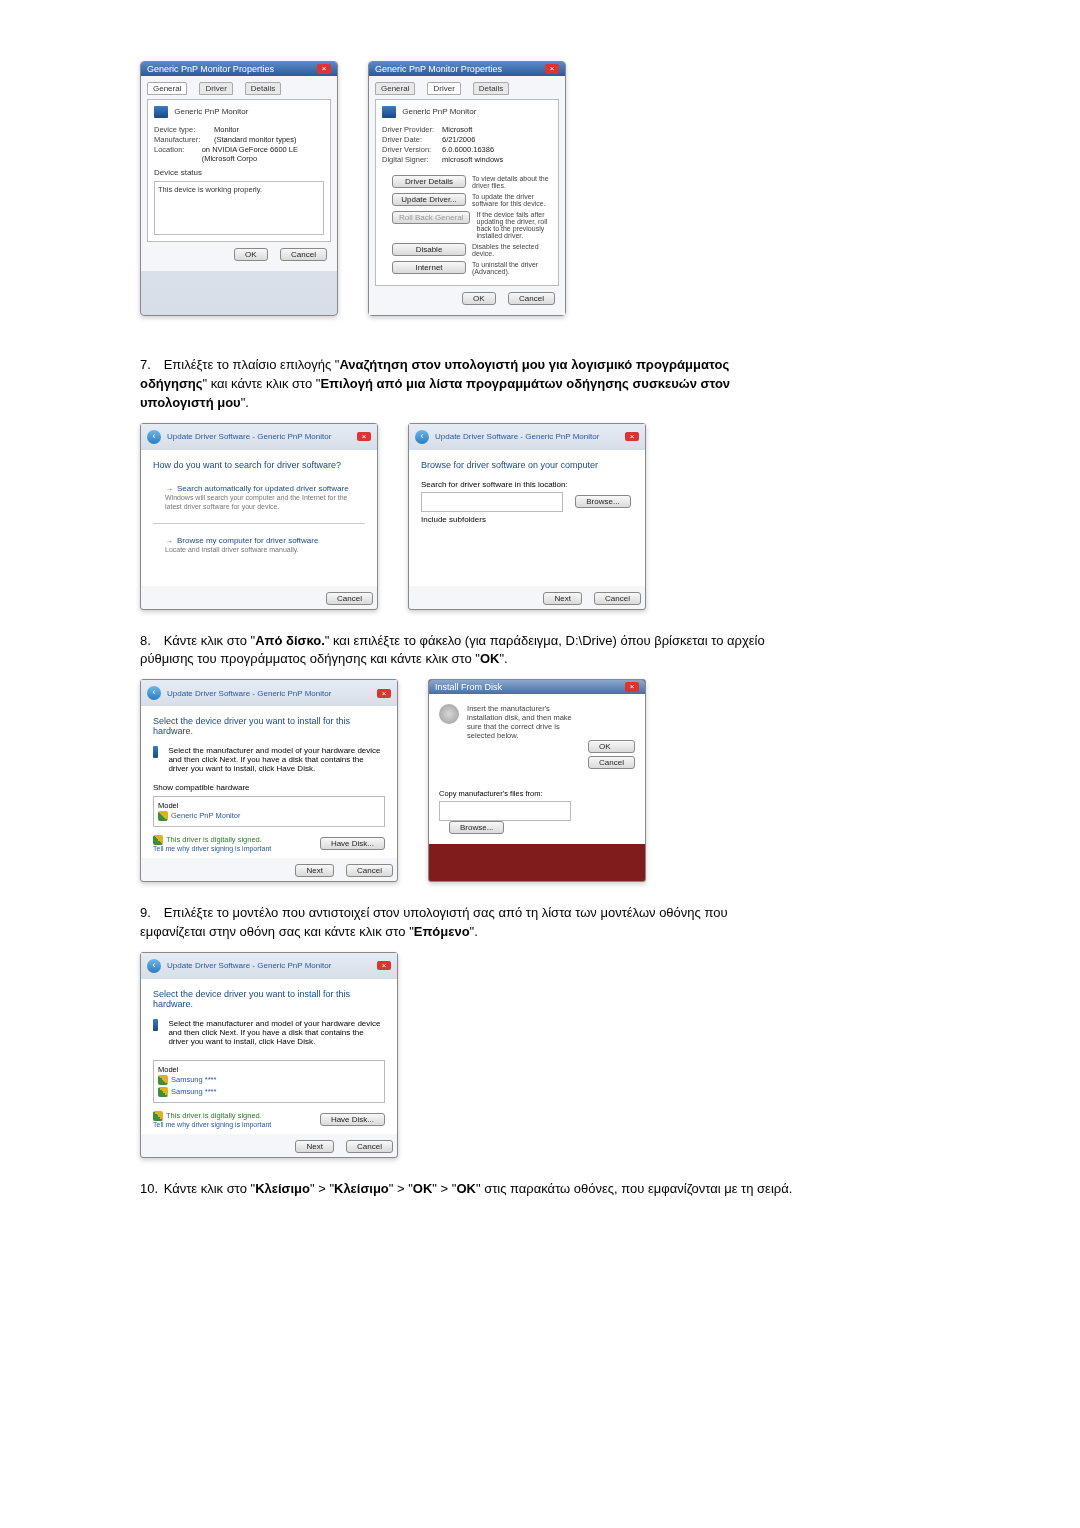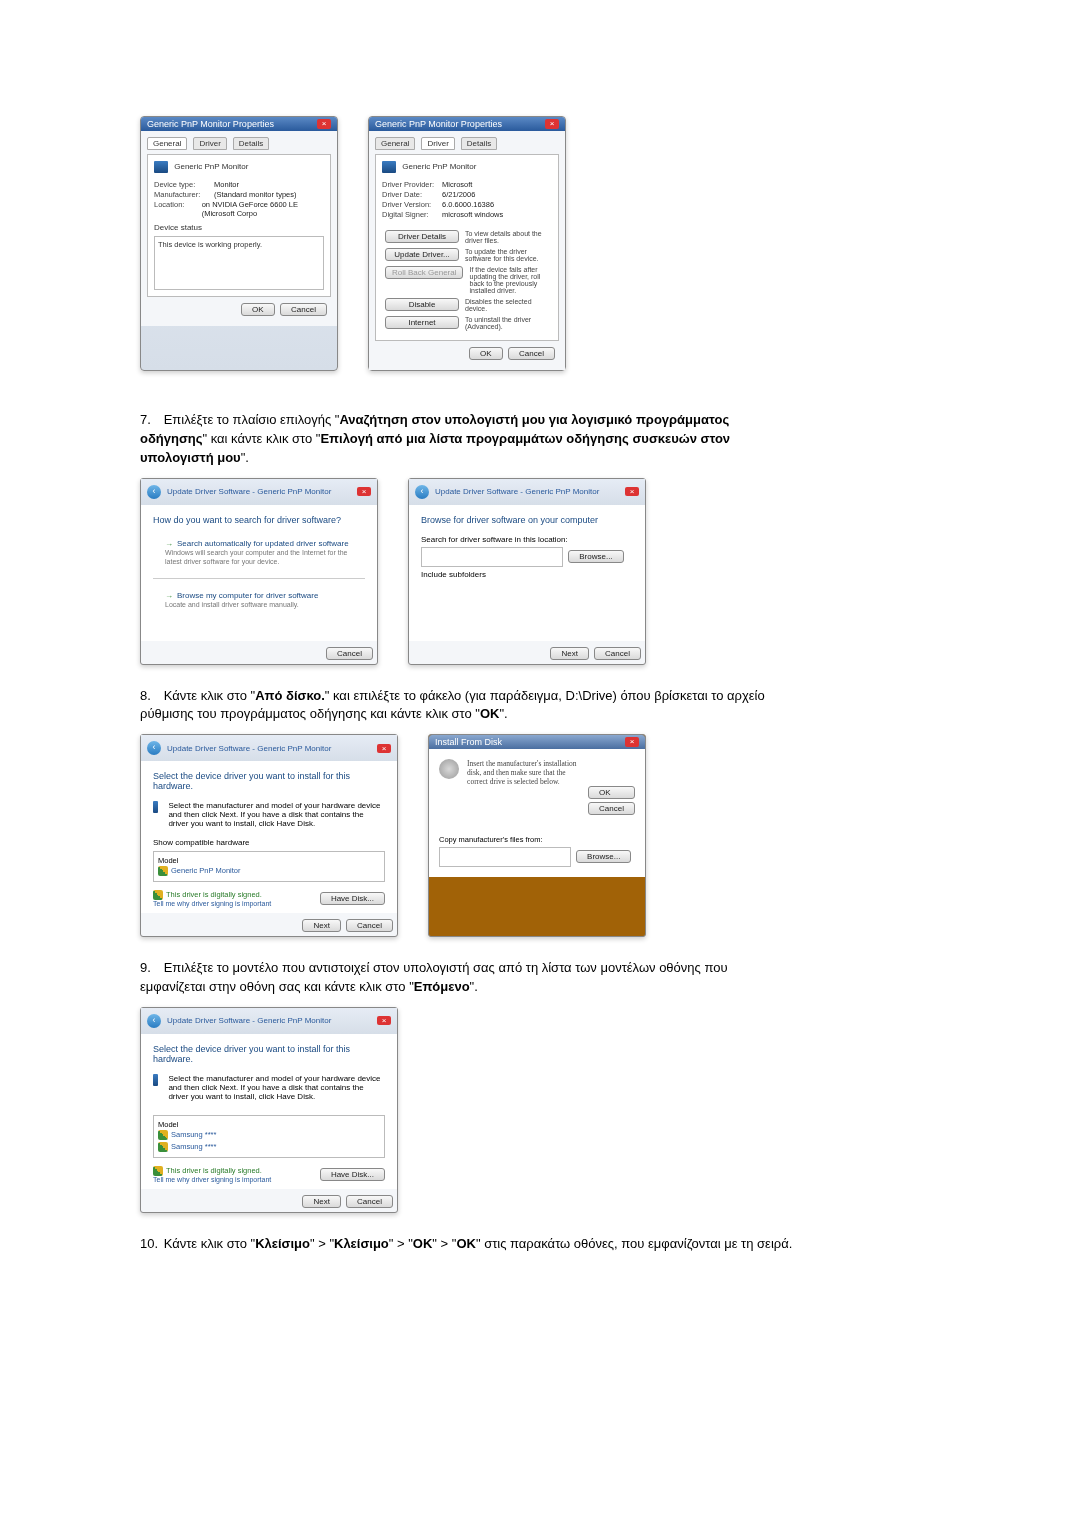--- a/index.html
+++ b/index.html
@@ -6,21 +6,21 @@
   margin: 0;
   padding: 0;
   background: #fff;
   font-family: Arial, Helvetica, sans-serif;
   font-size: 13px;
   color: #000;
 }
 .page {
   width: 933px;
   min-height: 1528px;
-  padding: 116px 140px 40px 140px;
+  padding: 61px 140px 40px 140px;
   box-sizing: border-box;
 }
 .row-top {
   display: flex;
   gap: 30px;
   margin-bottom: 40px;
 }
 .dialog {
   background: linear-gradient(#e6ecf5, #d6dee8);
   border: 1px solid #888;
@@ -47,21 +47,21 @@
   border-radius: 2px;
   font-size: 8px;
 }
 .dialog-body {
   background: #f4f6f9;
   padding: 6px;
 }
 .tabs {
   display: flex;
   font-size: 8px;
-  gap: 6px;
+  gap: 12px;
   margin-bottom: 4px;
 }
 .tab {
   background: #e8e8e8;
   border: 1px solid #aaa;
   padding: 1px 5px;
   border-radius: 2px 2px 0 0;
 }
 .tab.active {
   background: #fff;
@@ -97,21 +97,21 @@
   padding: 6px 4px 4px 4px;
 }
 .win-btn {
   display: inline-block;
   background: linear-gradient(#f8f8f8, #dadada);
   border: 1px solid #888;
   border-radius: 3px;
   font-size: 8px;
   padding: 1px 10px;
   color: #222;
-  margin-left: 3px;
+  margin-left: 10px;
 }
 .win-btn.disabled { color: #999; }
 .driver-line {
   display: flex;
   align-items: flex-start;
   gap: 6px;
   margin: 4px 0;
   font-size: 7.5px;
 }
 .driver-line .win-btn { padding: 1px 6px; min-width: 60px; text-align: center; }
@@ -178,38 +178,38 @@
   display: inline-block;
   vertical-align: middle;
   background: #fff;
 }
 .hr { border-top: 1px solid #ccc; margin: 8px 0; }
 
 .install-disk {
   width: 216px;
   border: 1px solid #888;
   border-radius: 3px;
-  background: #a16207;
+  background: #7f1d1d;
   box-shadow: 0 2px 5px rgba(0,0,0,0.2);
 }
 .install-disk .dialog-title { background: linear-gradient(#8aa8d0, #4a6ea0); }
 .install-body {
   background: #fff;
   padding: 10px;
   font-size: 7.5px;
 }
 .disk-icon {
   width: 20px; height: 20px;
   background: radial-gradient(#d8d8d8, #999);
   border-radius: 50%;
   display: inline-block;
   margin-right: 6px;
   vertical-align: top;
 }
-.disk-text { display: inline-block; width: 120px; color: #444; vertical-align: top; font-family: Liberation Serif, serif; }
+.disk-text { display: inline-block; width: 120px; color: #444; vertical-align: top; }
 .right-btns { float: right; }
 
 .model-box {
   border: 1px solid #bbb;
   padding: 4px;
   font-size: 7.5px;
   margin-top: 4px;
 }
 .model-item { color: #2a5a9c; font-size: 7.5px; padding: 1px 0; }
 .shield {

